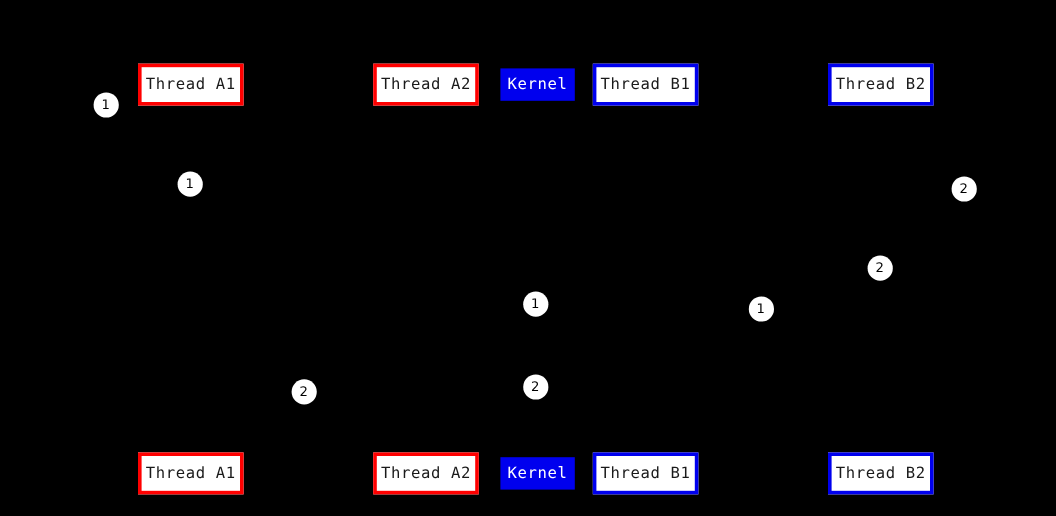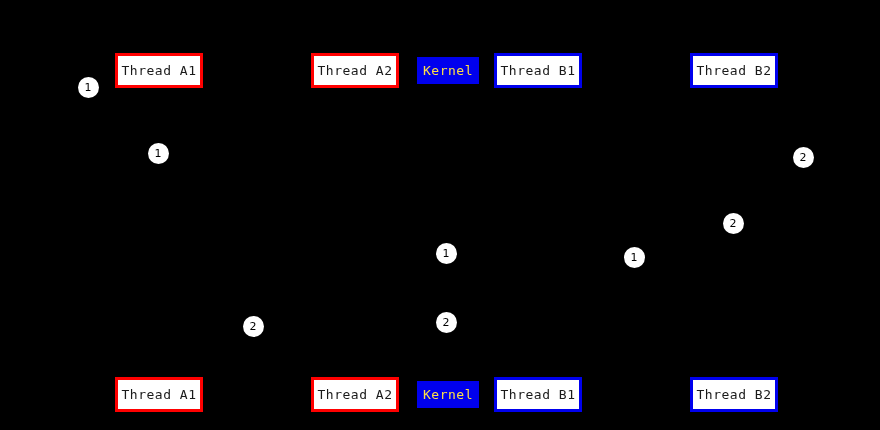--- a/index.html
+++ b/index.html
@@ -40,21 +40,21 @@
     white-space: nowrap;
   }
   .pbox.outline {
     background: #ffffff;
     color: #1a1a1a;
     border-width: 3px;
     border-style: solid;
   }
   .pbox.solid {
     background: #0000ee;
-    color: #fde047;
+    color: #ffffff;
     border: none;
   }
 
   
   .marker {
     position: absolute;
     box-sizing: border-box;
     width: 21px;
     height: 21px;
     border-radius: 50%;

